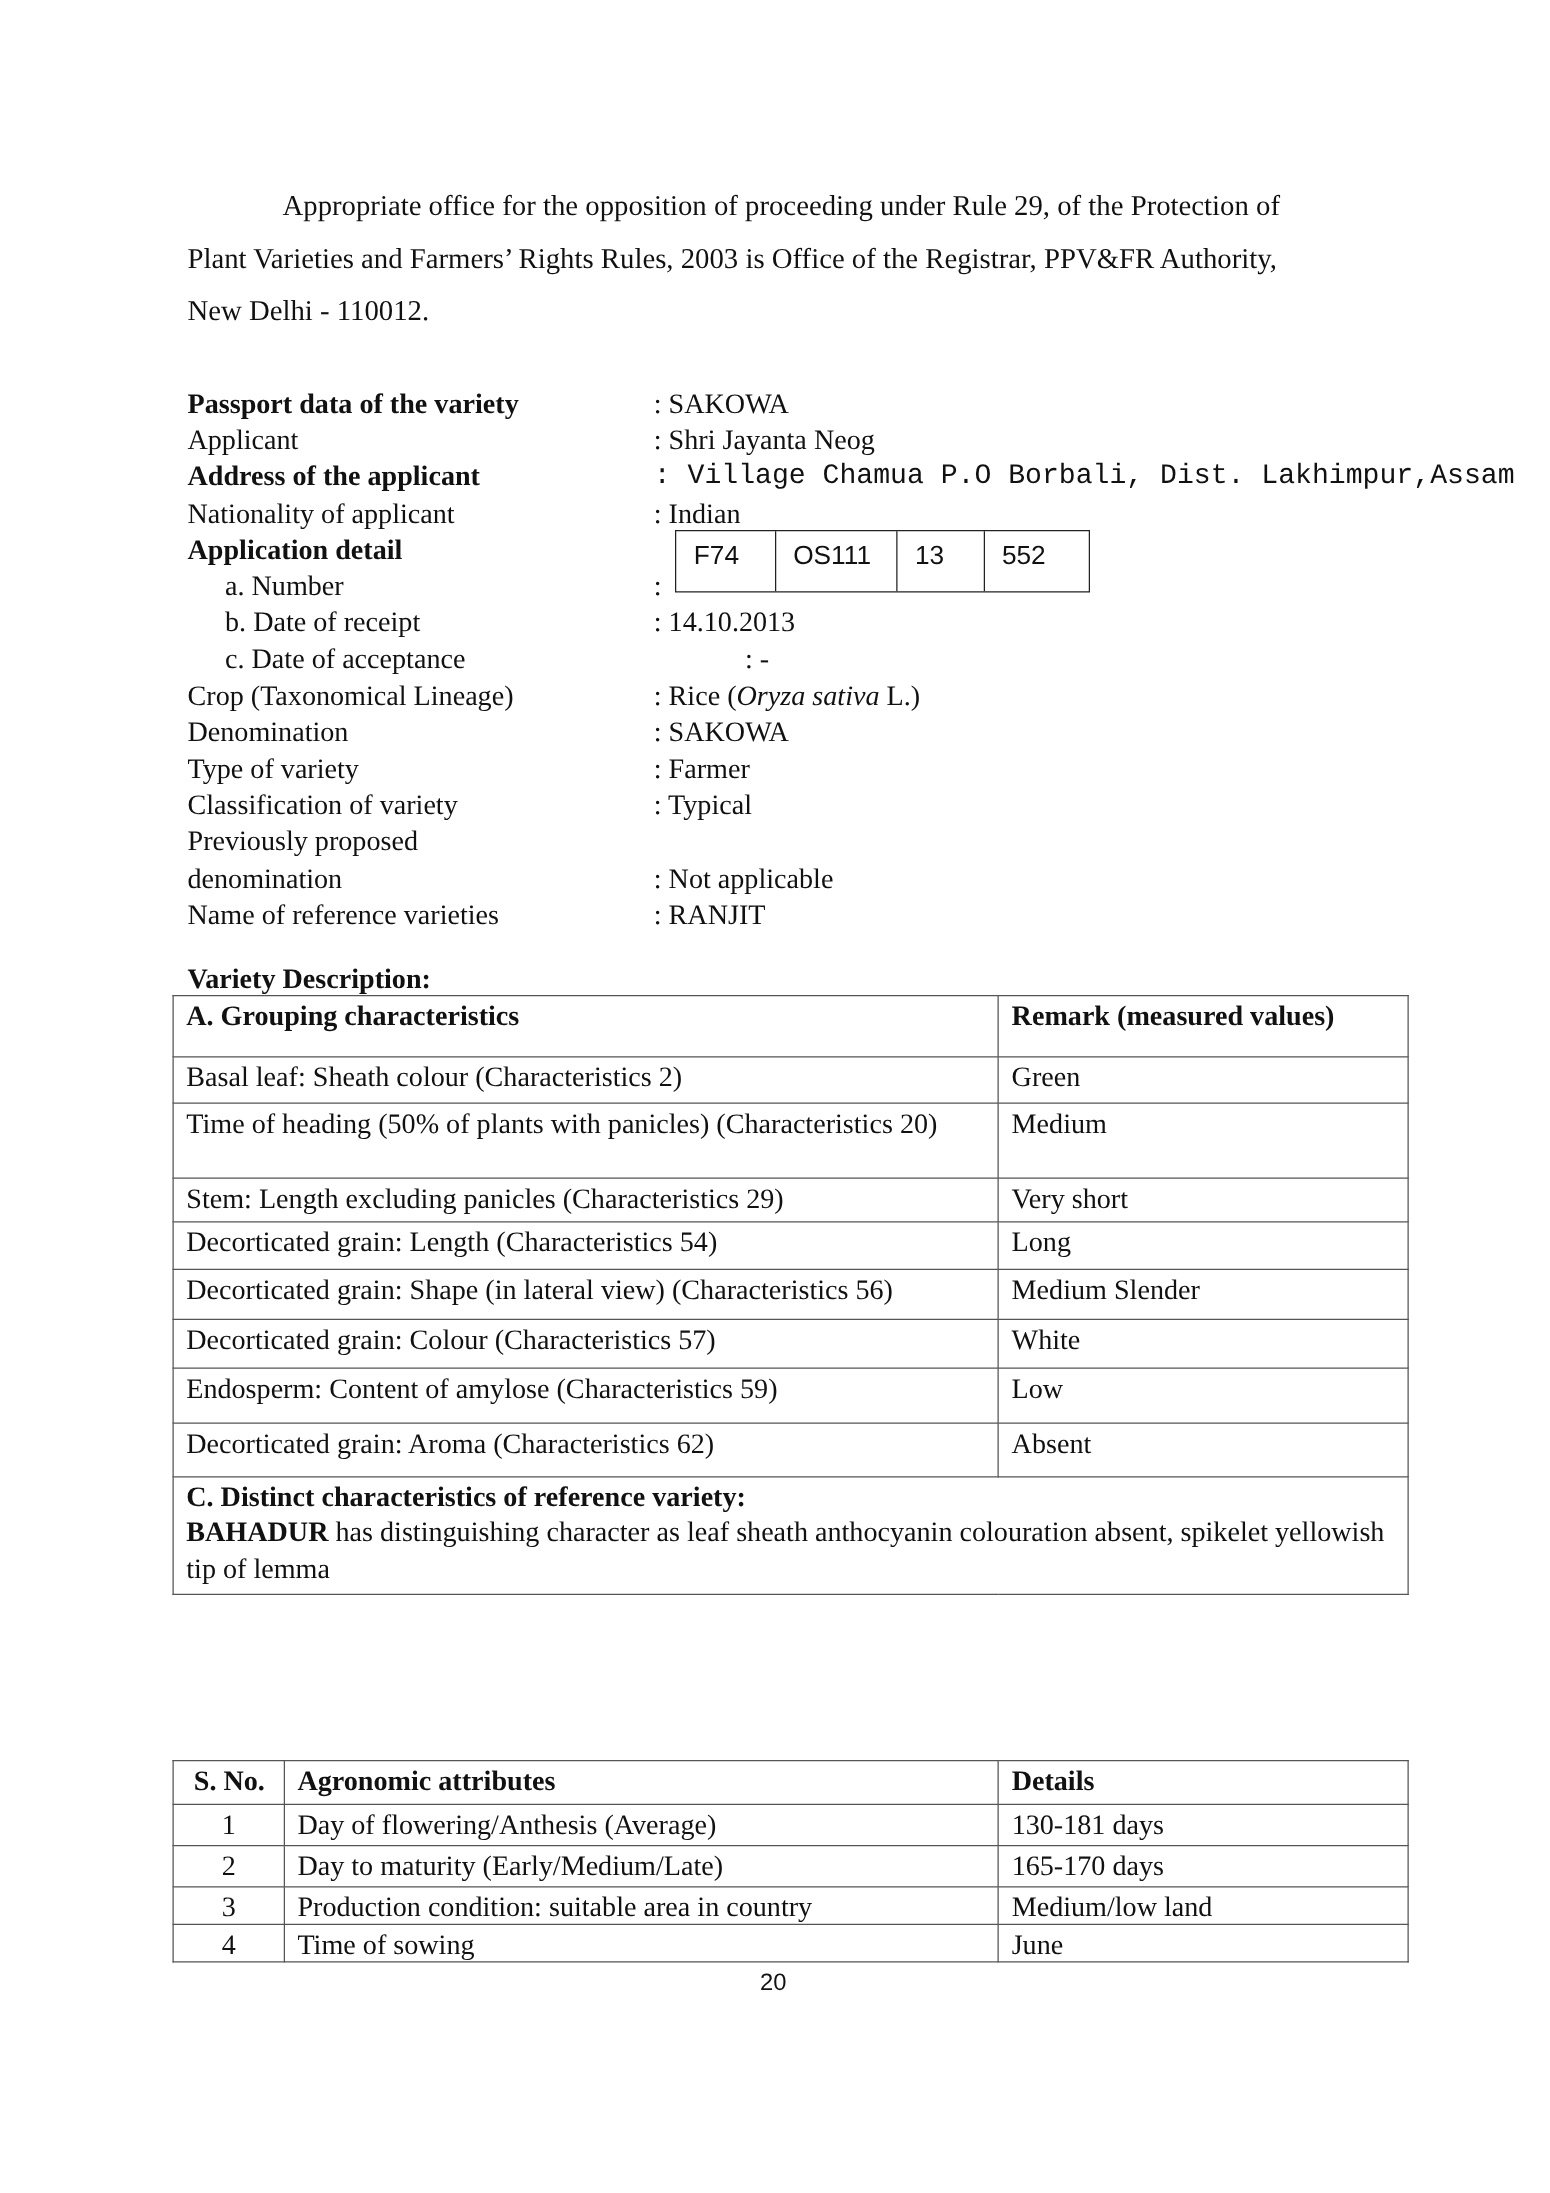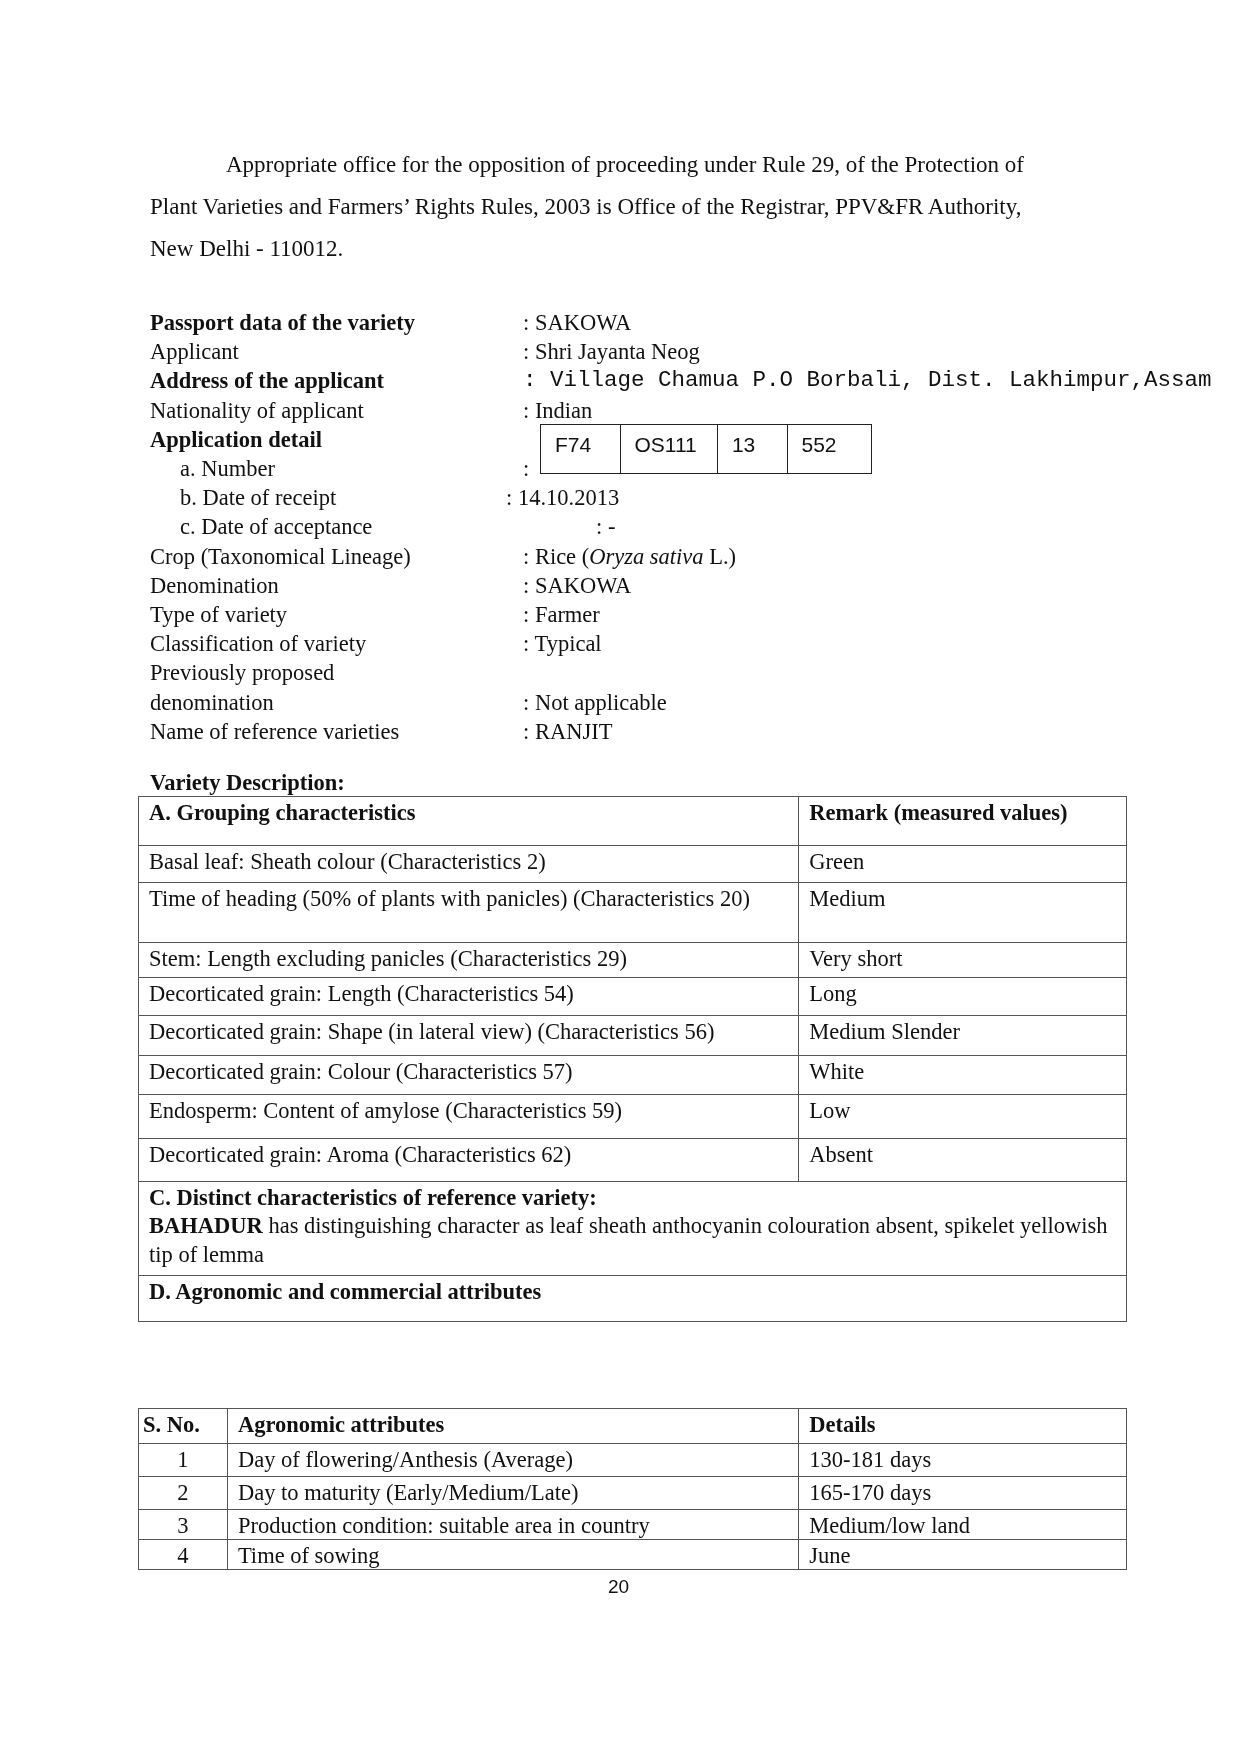--- a/index.html
+++ b/index.html
@@ -37,21 +37,21 @@
     <div class="abs kv" style="left: 523px; top: 337.2px;">: Shri Jayanta Neog</div>
     <div class="abs kv b" style="left: 150px; top: 366.4px;">Address of the applicant</div>
     <div class="abs kv" style="left: 523px; top: 366.4px; font-family: Liberation Mono, monospace;">: Village Chamua P.O Borbali, Dist. Lakhimpur,Assam</div>
     <div class="abs kv" style="left: 150px; top: 395.6px;">Nationality of applicant</div>
     <div class="abs kv" style="left: 523px; top: 395.6px;">: Indian</div>
     <div class="abs kv b" style="left: 150px; top: 424.8px;">Application detail</div>
     <div class="abs kv" style="left: 523px; top: 424.8px;"></div>
     <div class="abs kv" style="left: 180px; top: 454px;">a. Number</div>
     <div class="abs kv" style="left: 523px; top: 454px;">:</div>
     <div class="abs kv" style="left: 180px; top: 483.2px;">b. Date of receipt</div>
-    <div class="abs kv" style="left: 506px; top: 483.2px;">: 14.10.2013</div>
+    <div class="abs kv" style="left: 523px; top: 483.2px;">: 14.10.2013</div>
     <div class="abs kv" style="left: 180px; top: 512.4px;">c. Date of acceptance</div>
     <div class="abs kv" style="left: 596px; top: 512.4px;">: -</div>
     <div class="abs kv" style="left: 150px; top: 541.6px;">Crop (Taxonomical Lineage)</div>
     <div class="abs kv" style="left: 523px; top: 541.6px;"><span>: Rice (</span><i>Oryza sativa</i><span> L.)</span></div>
     <div class="abs kv" style="left: 150px; top: 570.8px;">Denomination</div>
     <div class="abs kv" style="left: 523px; top: 570.8px;">: SAKOWA</div>
     <div class="abs kv" style="left: 150px; top: 600px;">Type of variety</div>
     <div class="abs kv" style="left: 523px; top: 600px;">: Farmer</div>
     <div class="abs kv" style="left: 150px; top: 629.2px;">Classification of variety</div>
     <div class="abs kv" style="left: 523px; top: 629.2px;">: Typical</div>
@@ -115,35 +115,32 @@
         <td style="white-space: normal;">Absent</td>
       </tr>
     </tbody>
   <tbody>
     <tr style="height:94px;">
       <td colspan="2" style="white-space:normal; padding-right:6px;">
         <div class="b">C. Distinct characteristics of reference variety:</div>
         <div style="line-height:29px;"><span class="b">BAHADUR</span><span> has distinguishing character as leaf sheath anthocyanin colouration absent, spikelet yellowish tip of lemma</span></div>
       </td>
     </tr>
-    <tr style="height:46px;">
-      <td colspan="2" class="b">D. Agronomic and commercial attributes</td>
-    </tr>
   </tbody>
 </table>
 
 <table class="vt dtbl" id="agro" style="top:1408px;">
   <colgroup>
       <col style="width:89px">
       <col style="width:572px">
       <col style="width:328px">
     </colgroup>
   <tbody id="agro-body">
     <tr style="height:35px;">
-      <td class="b" style="padding-left:4px;">S. No.</td>
+      <td class="b" style="padding-left:16px;">S. No.</td>
       <td class="b">Agronomic attributes</td>
       <td class="b">Details</td>
     </tr>
   <tr style="height: 33px;">
         <td style="text-align: center;">1</td>
         <td>Day of flowering/Anthesis (Average)</td>
         <td>130-181 days</td>
       </tr>
       <tr style="height: 33px;">
         <td style="text-align: center;">2</td>

